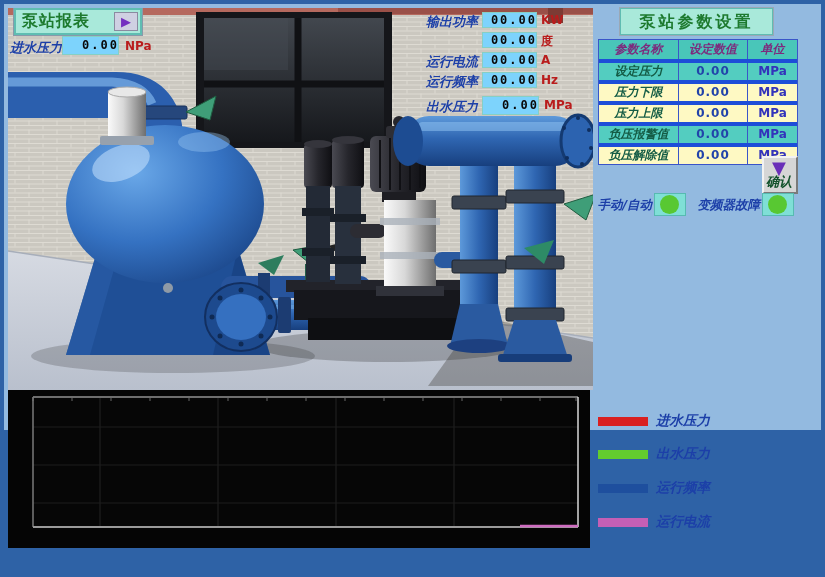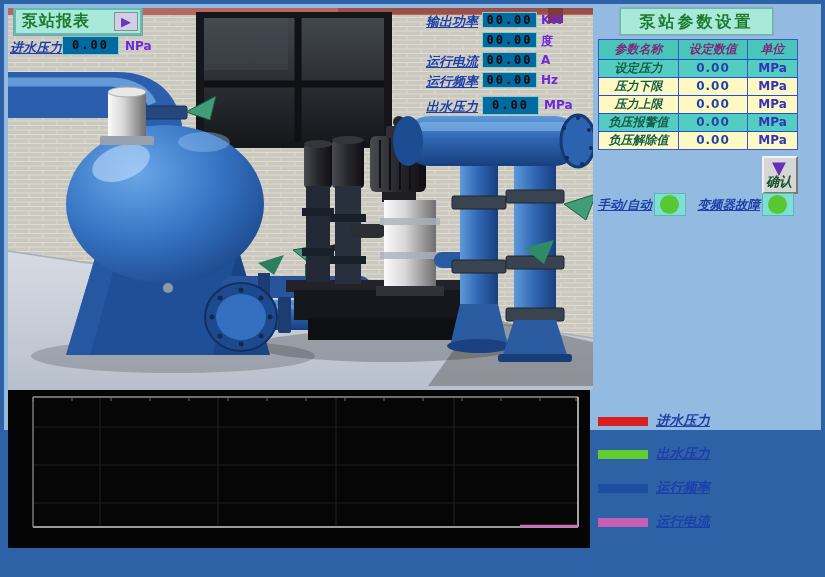--- a/index.html
+++ b/index.html
@@ -6,40 +6,40 @@
   *{box-sizing:border-box;font-family:"DejaVu Sans","Liberation Sans",sans-serif;}
   .frame{position:relative;width:825px;height:577px;background:#2e62a6;overflow:hidden;}
   .inner{position:absolute;left:4px;top:4px;width:817px;height:426px;background:#93bae0;}
   .abs{position:absolute;}
 
   
   .photo{position:absolute;left:4px;top:4px;width:585px;height:382px;background:#c9c6bd;overflow:hidden;}
   .photo svg{display:block;}
 
   
-  .lbl{color:#1c3fa8;font-weight:bold;font-style:italic;font-size:13px;white-space:nowrap;text-decoration:underline;}
-  .unit{color:#6d28d9;font-weight:bold;font-size:12px;white-space:nowrap;}
-  .valbox{background:#0369a1;color:#0a0a0a;font-family:"DejaVu Sans Mono","Liberation Mono",monospace;
-          font-weight:bold;font-size:12px;text-align:center;letter-spacing:2px;line-height:17px;
+  .lbl{color:#1c3fa8;font-weight:bold;font-style:italic;font-size:13px;white-space:nowrap;}
+  .unit{color:#b91c1c;font-weight:bold;font-size:12px;white-space:nowrap;}
+  .valbox{background:#7dd3fc;color:#0a0a0a;font-family:"DejaVu Sans Mono","Liberation Mono",monospace;
+          font-weight:bold;font-size:12px;text-align:right;letter-spacing:2px;line-height:17px;
           box-shadow:0 0 0 1px #86cfc4 inset;}
 
   
   .report{position:absolute;left:6px;top:0;width:128px;height:27px;background:#a9e9da;
           border:2px solid #5fbdb2;box-shadow:0 0 0 1px #8899aa;display:flex;align-items:center;}
   .report-label{color:#1d7a2e;font-weight:bold;font-size:16px;letter-spacing:1px;padding-left:6px;}
   .report-arrow{position:absolute;right:2px;top:2px;width:24px;height:19px;background:#cfd0e2;
           border:1px solid #8a8aa0;display:flex;align-items:center;justify-content:center;
           color:#7430c0;font-size:13px;line-height:1;cursor:pointer;}
 
   
   .ptitle{position:absolute;left:616px;top:4px;width:153px;height:27px;background:#a9e9da;
           border:1px solid #60bcb2;box-shadow:0 0 0 1px #9aa7b5;color:#1d7a2e;font-weight:bold;
           font-size:16px;letter-spacing:3px;text-align:center;line-height:25px;}
   .stable{position:absolute;left:594px;top:35px;width:200px;border:1px solid #3a55c8;}
-  .srow-t{display:flex;border-bottom:1px solid #1d4ed8;}
+  .srow-t{display:flex;border-bottom:4px solid #1d4ed8;}
   .srow-t:last-child{border-bottom:none;}
   .cell{height:17px;line-height:17px;text-align:center;font-size:12px;font-weight:bold;overflow:hidden;}
   .c1{width:80px;border-right:1px solid #3a55c8;}
   .c2{width:69px;border-right:1px solid #3a55c8;}
   .c3{width:49px;}
   .hrow .cell{height:19px;line-height:19px;color:#7d2a7d;font-style:italic;background:#49c6b9;}
   .row-a .cell{background:#53cdc0;}
   .row-b .cell{background:#fef9c3;}
   .pname{color:#145c45;font-style:italic;}
   .pval{color:#2244aa;letter-spacing:1px;}

